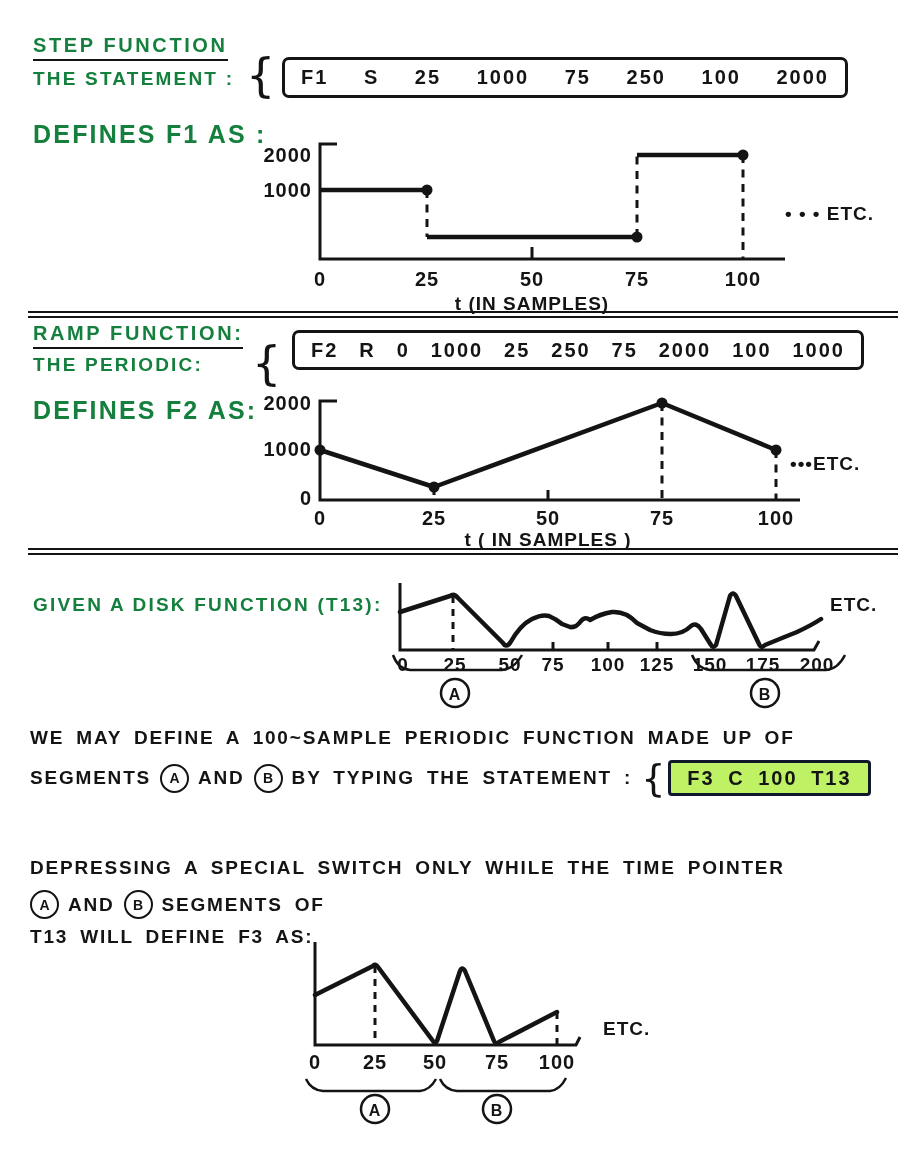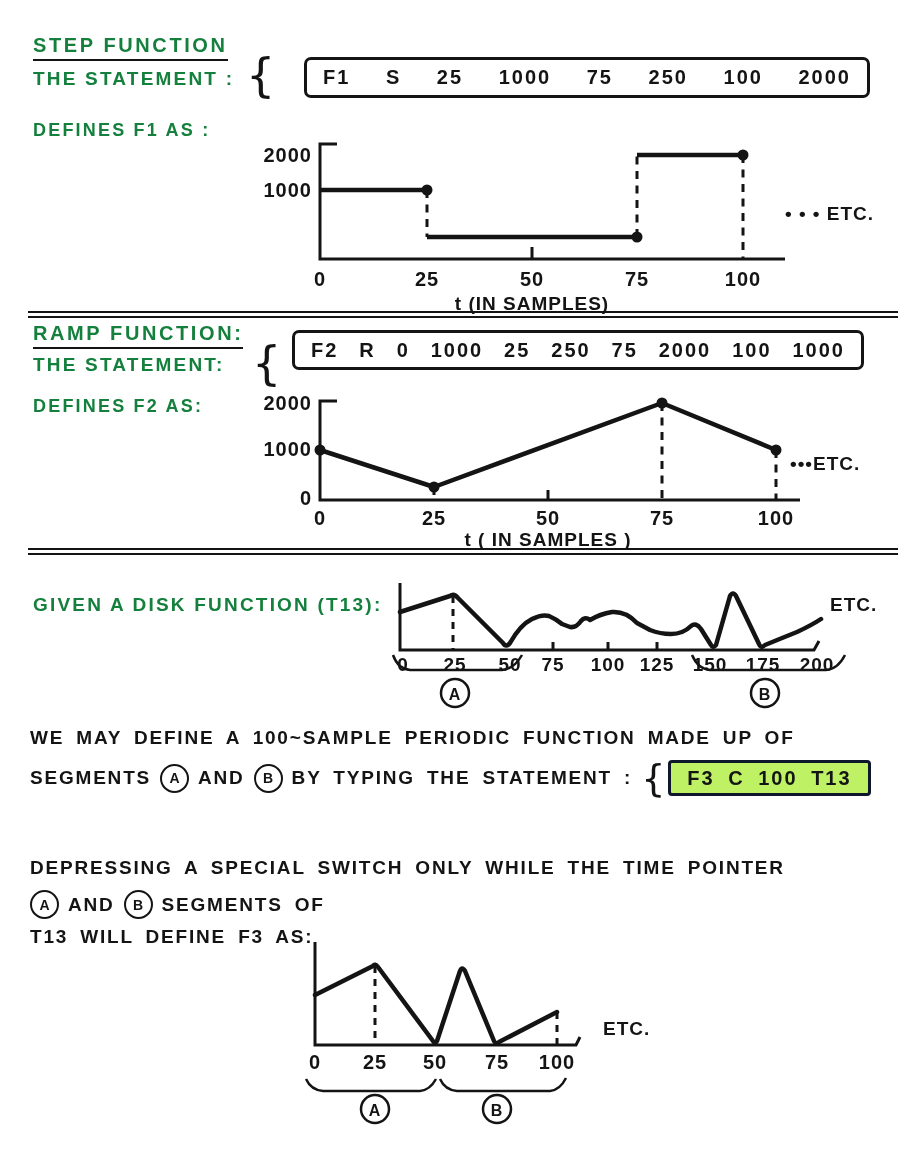--- a/index.html
+++ b/index.html
@@ -2,21 +2,21 @@
 <html><head>
 <meta charset="utf-8">
 <style>
   html,body{margin:0;padding:0;background:#ffffff;}
   .page{position:relative;width:906px;height:1172px;background:#ffffff;overflow:hidden;
         font-family:"Liberation Sans",sans-serif;color:#141414;}
   .abs{position:absolute;}
   .hand{font-weight:700;letter-spacing:2.2px;white-space:nowrap;color:#15803d;}
   .heading{font-size:20px;border-bottom:2.5px solid #141414;padding-bottom:2px;letter-spacing:2.6px;}
   .stmt-label{font-size:19px;}
-  .defines-label{font-size:18px;}
+  .defines-label{font-size:25px;}
   .brace{font-family:"DejaVu Sans",sans-serif;font-weight:400;font-size:46px;line-height:46px;color:#141414;}
   .stmt-box{border:3px solid #141414;border-radius:7px;display:flex;align-items:center;
             justify-content:space-between;box-sizing:border-box;padding:0 16px;background:#fff;}
   .stmt-box .tok{font-size:20px;font-weight:700;letter-spacing:2px;}
   .para{font-size:19px;font-weight:700;letter-spacing:1.8px;word-spacing:5px;line-height:28px;white-space:nowrap;}
   .para-flex{display:flex;align-items:center;gap:9px;margin-top:8px;}
   .badge{display:inline-flex;align-items:center;justify-content:center;flex:0 0 auto;
          width:25px;height:25px;border:2.5px solid #141414;border-radius:50%;
          font-size:14px;font-weight:700;letter-spacing:0;word-spacing:0;background:#fff;}
   .inline-brace{font-family:"DejaVu Sans",sans-serif;font-weight:400;font-size:38px;letter-spacing:0;word-spacing:0;}
@@ -32,21 +32,21 @@
 </style>
 </head>
 <body>
 
 <div class="page">
 
   <div class="abs hand heading" style="left:33px;top:34px;">STEP FUNCTION</div>
 
   <div class="abs hand stmt-label" style="left:33px;top:68px;">THE STATEMENT :</div>
   <div class="abs brace" style="left:246px;top:52px;">{</div>
-  <div class="abs stmt-box" style="left:304px;top:57px;width:566px;height:41px;">
+  <div class="abs stmt-box" style="left:282px;top:57px;width:566px;height:41px;">
     <span class="tok">F1</span>
     <span class="tok">S</span>
     <span class="tok">25</span>
     <span class="tok">1000</span>
     <span class="tok">75</span>
     <span class="tok">250</span>
     <span class="tok">100</span>
     <span class="tok">2000</span>
   </div>
 
@@ -78,21 +78,21 @@
       <text x="603" y="150">100</text>
     </g>
     <text x="645" y="84" font-size="19">• • • ETC.</text>
     <text x="392" y="174" text-anchor="middle" font-size="19">t (IN SAMPLES)</text>
   </svg>
 
   <div class="abs rule" style="left:28px;top:311px;width:870px;"></div>
 
   <div class="abs hand heading" style="left:33px;top:322px;">RAMP FUNCTION:</div>
 
-  <div class="abs hand stmt-label" style="left:33px;top:354px;">THE STATEMENT:</div>
+  <div class="abs hand stmt-label" style="left:33px;top:354px;">THE PERIODIC:</div>
   <div class="abs brace" style="left:252px;top:340px;">{</div>
   <div class="abs stmt-box" style="left:292px;top:330px;width:572px;height:40px;">
     <span class="tok">F2</span>
     <span class="tok">R</span>
     <span class="tok">0</span>
     <span class="tok">1000</span>
     <span class="tok">25</span>
     <span class="tok">250</span>
     <span class="tok">75</span>
     <span class="tok">2000</span>

